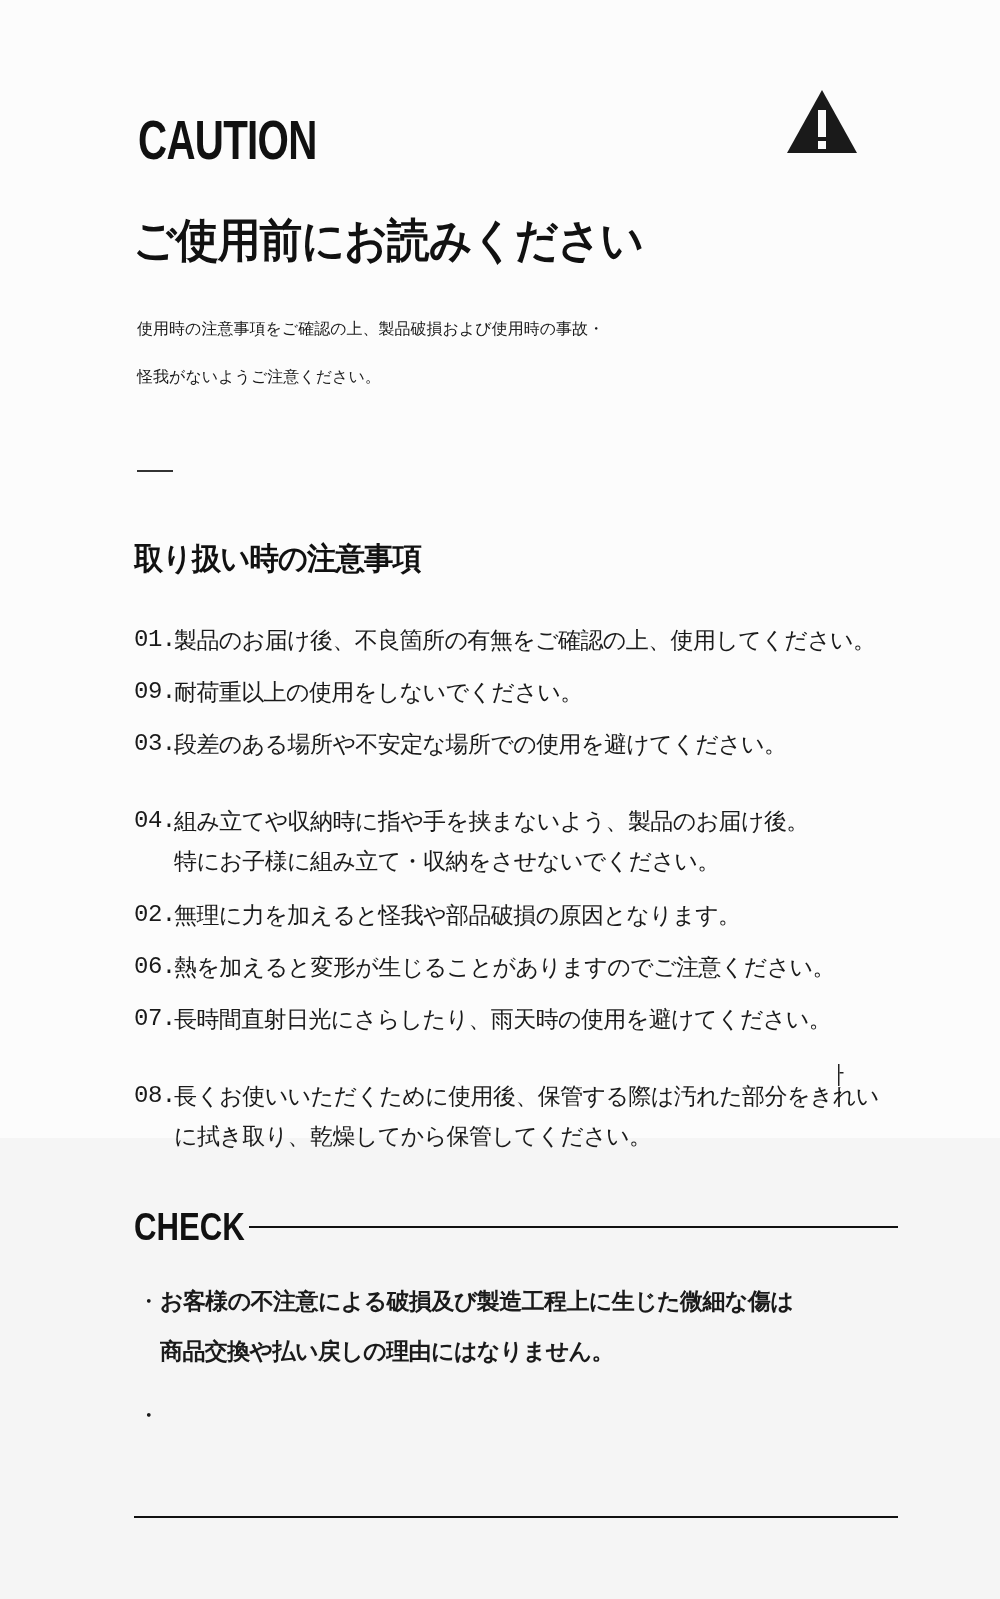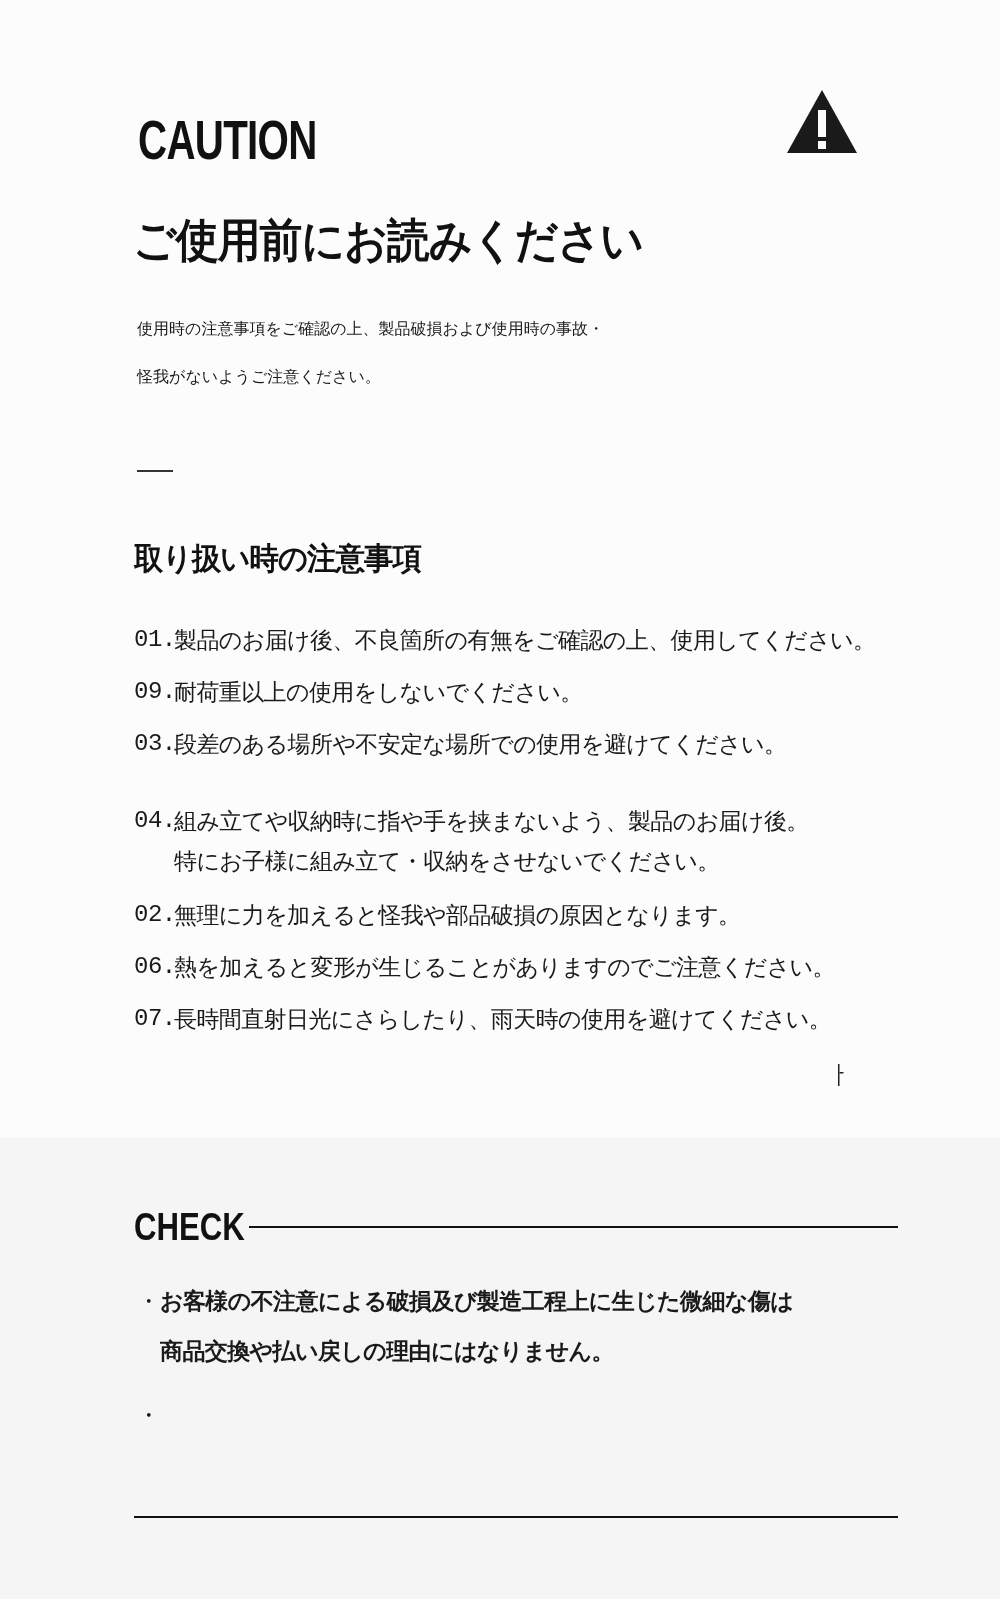--- a/index.html
+++ b/index.html
@@ -219,20 +219,27 @@
     <span class="txt">
       <span class="line">熱を加えると変形が生じることがありますのでご注意ください。</span>
     </span>
   </li>
   <li class="caution-item">
     <span class="num">07.</span>
     <span class="txt">
       <span class="line">長時間直射日光にさらしたり、雨天時の使用を避けてください。</span>
     </span>
   </li>
+  <li class="caution-item two-line">
+    <span class="num">08.</span>
+    <span class="txt">
+      <span class="line">長くお使いいただくために使用後、保管する際は汚れた部分をきれい</span>
+      <span class="line">に拭き取り、乾燥してから保管してください。</span>
+    </span>
+  </li>
 </ul>
 
 <div class="abs cursor-mark">
   <svg width="10" height="24" viewBox="0 0 10 24">
     <rect x="3" y="1" width="1.5" height="22" fill="#222"></rect>
     <rect x="4.5" y="9" width="4" height="1.5" fill="#222"></rect>
   </svg>
 </div>
 
 <div class="abs check-title">CHECK</div>

